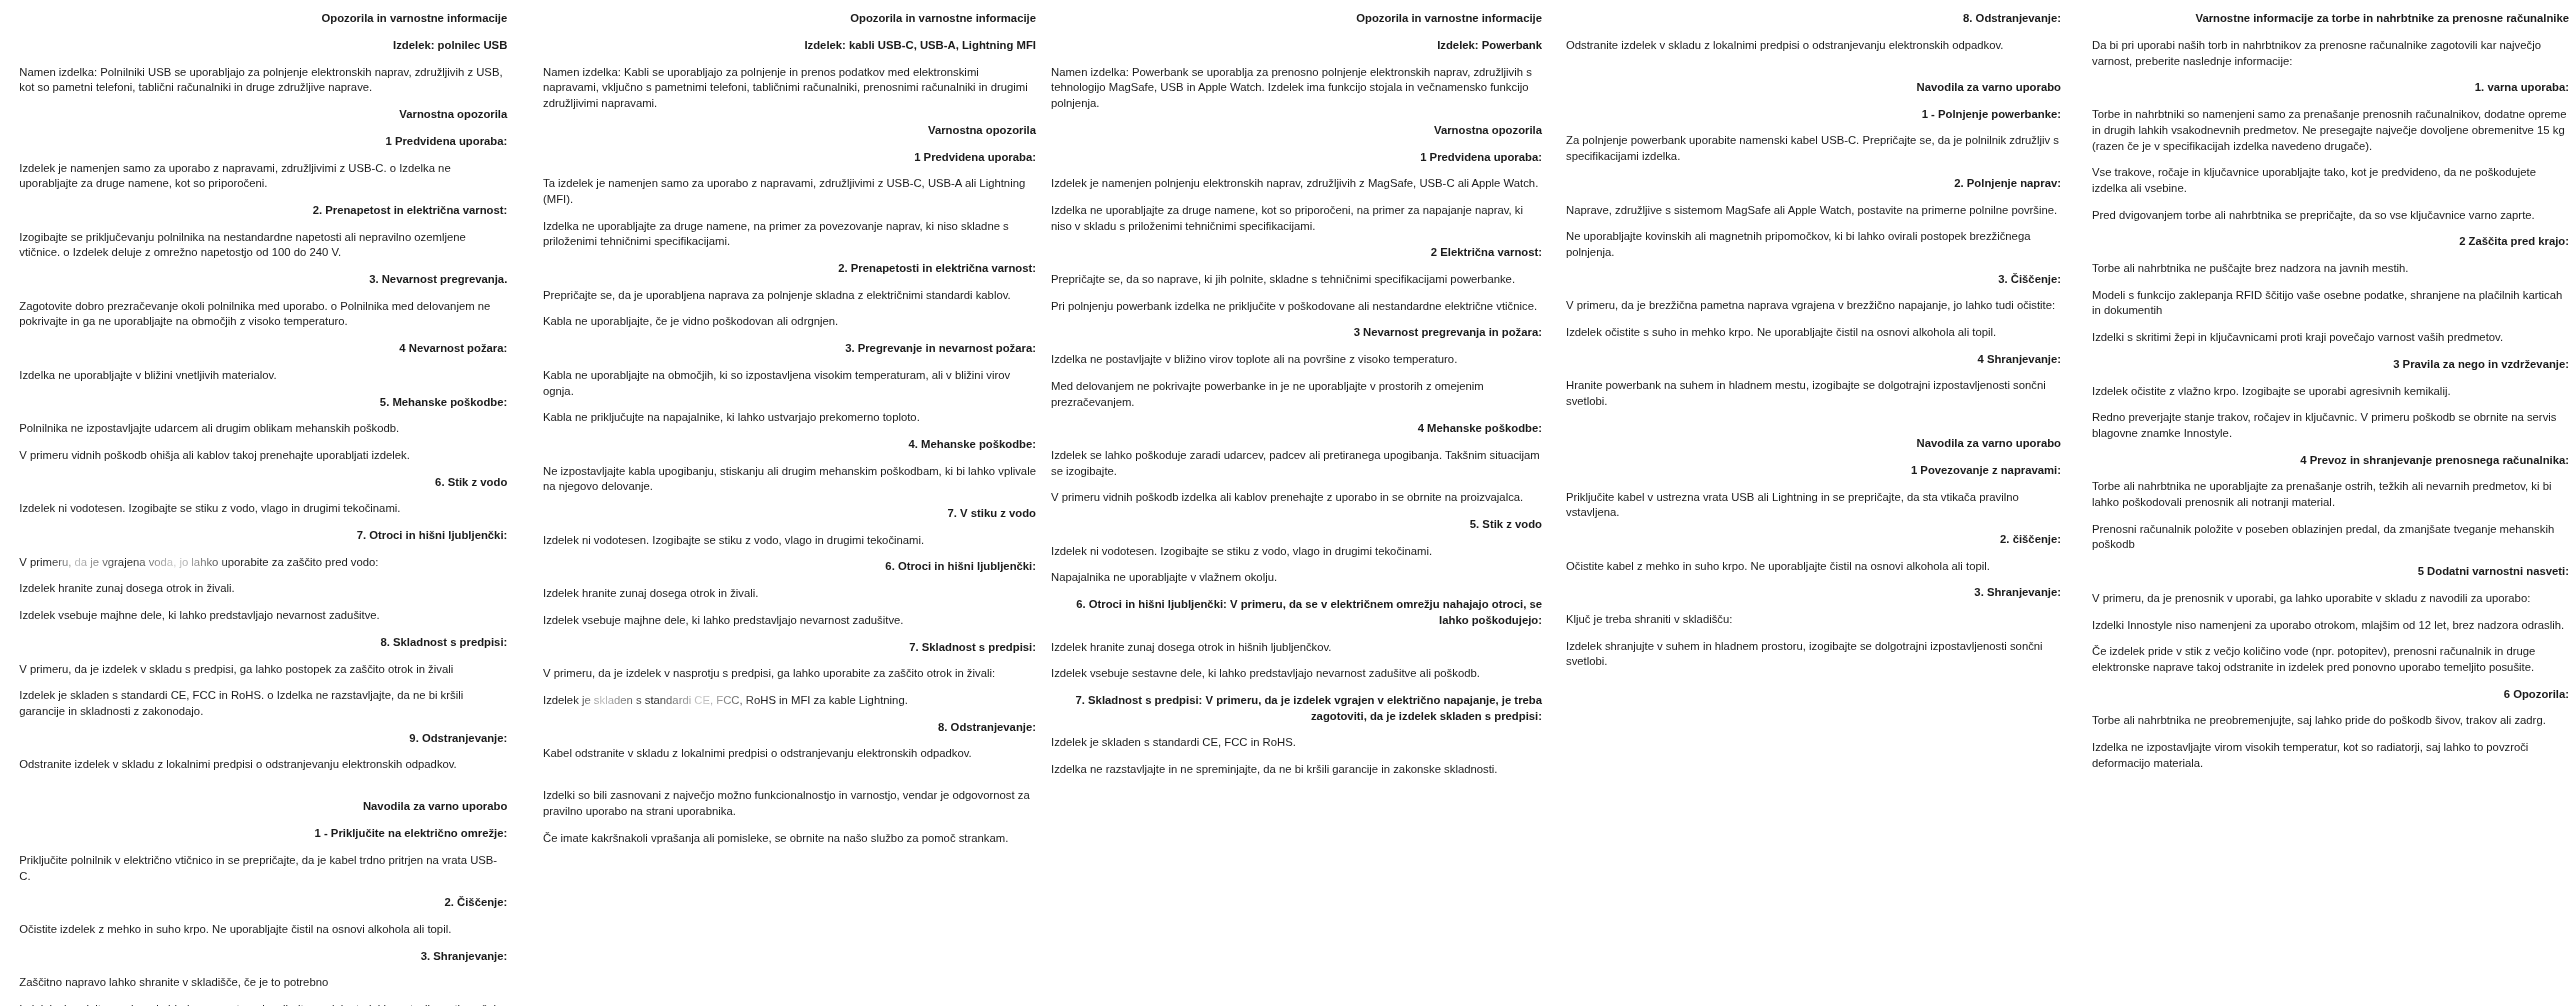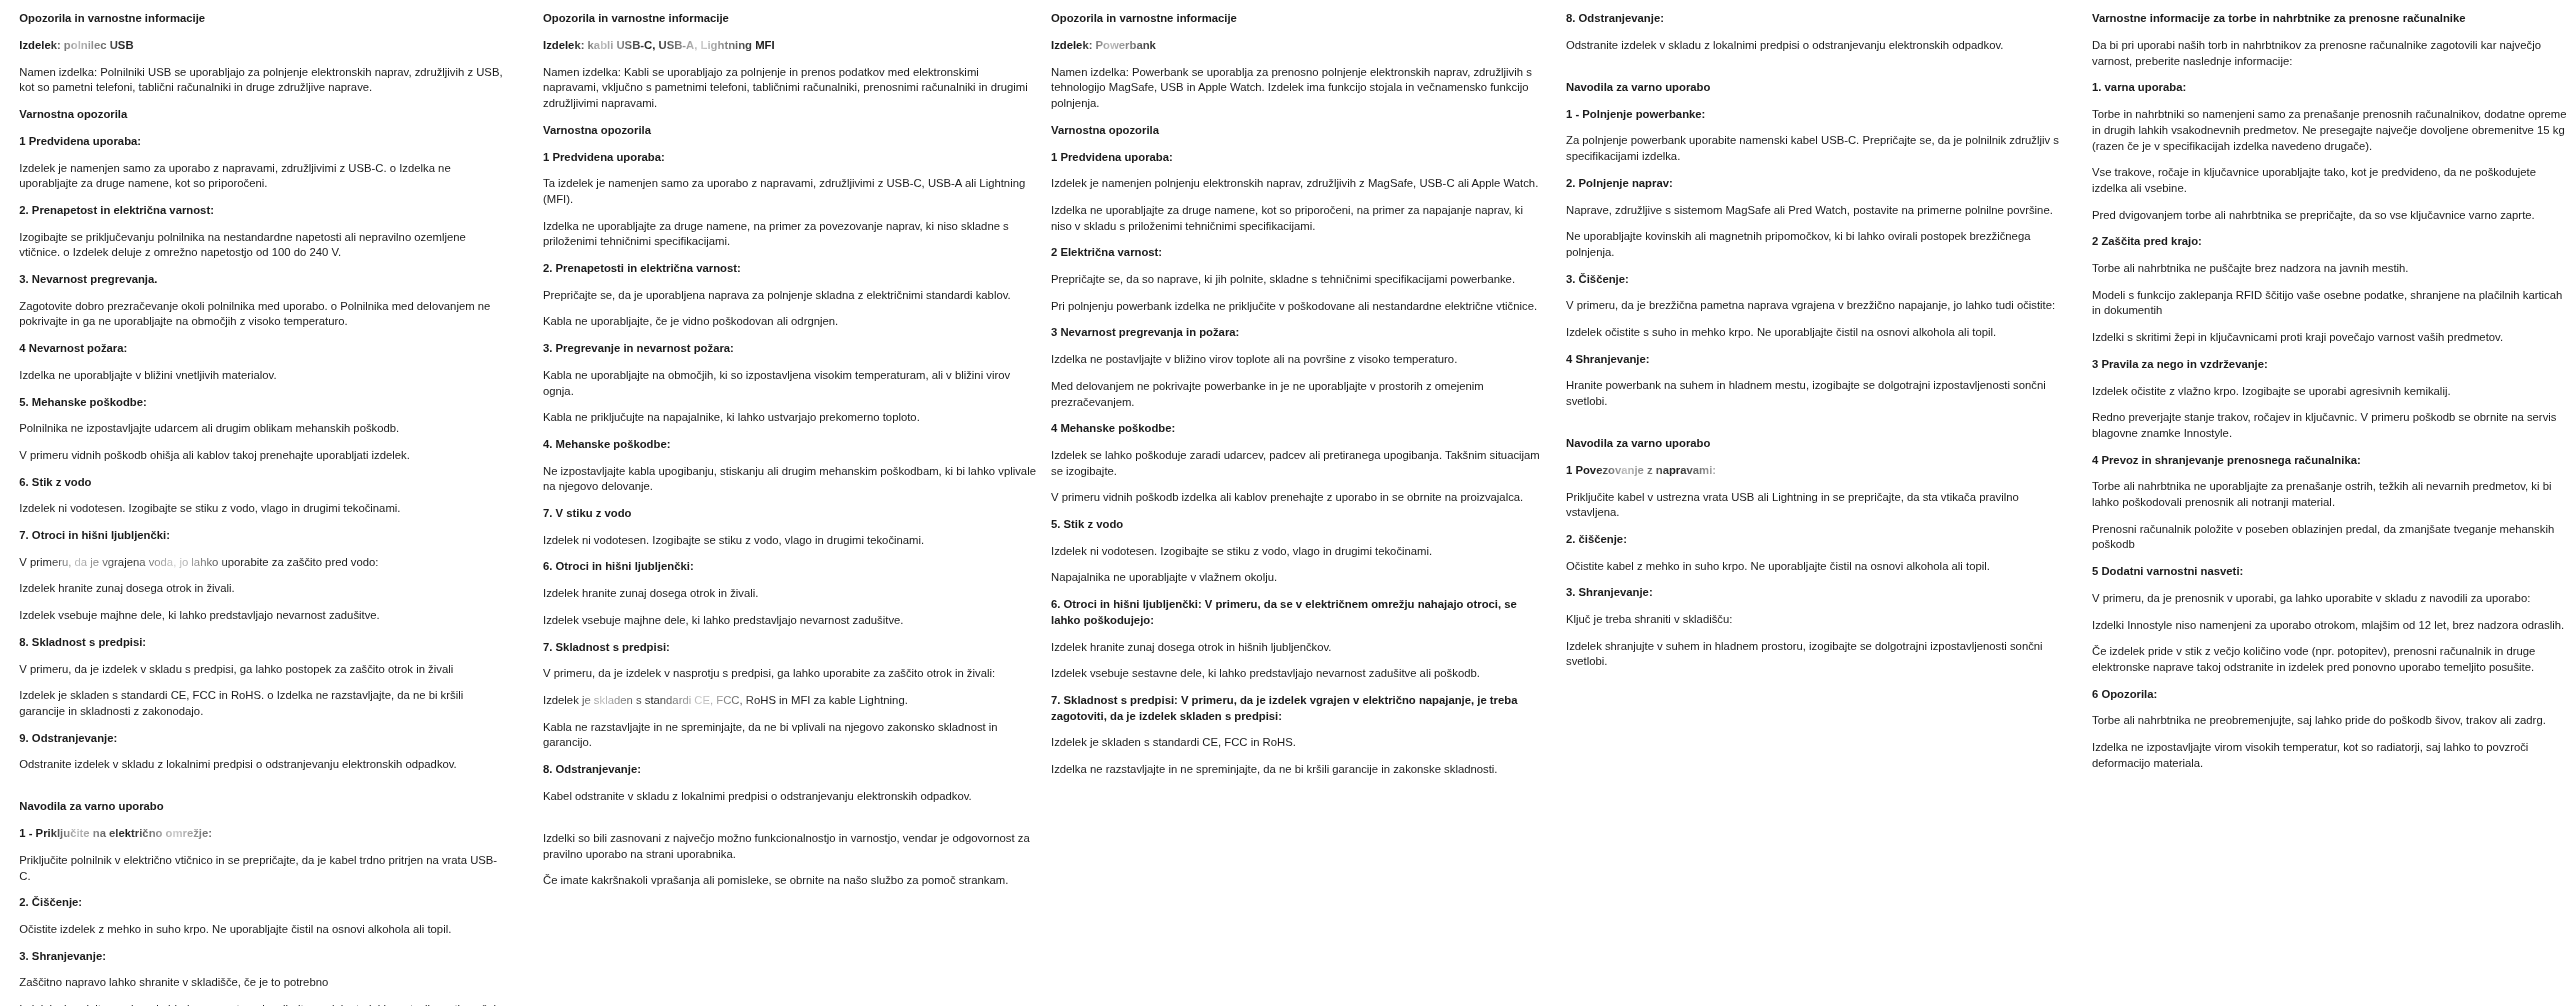--- a/index.html
+++ b/index.html
@@ -28,20 +28,21 @@
     top: 11.3px;
   }
   .col:nth-child(1) { left: 19.3px;   width: 488px; }
   .col:nth-child(2) { left: 543px;  width: 493px; }
   .col:nth-child(3) { left: 1051px; width: 491px; }
   .col:nth-child(4) { left: 1566px; width: 495px; }
   .col:nth-child(5) { left: 2092px; width: 477px; }
   .h {
     font-weight: 700;
     margin: 0 0 11px 0;
+    text-align: right;
   }
   .p {
     font-weight: 400;
     margin: 0 0 11px 0;
   }
   .gap {
     height: 15.3px;
   }
   
   .faded {
@@ -111,21 +112,20 @@
       <div class="h">4. Mehanske poškodbe:</div>
       <div class="p">Ne izpostavljajte kabla upogibanju, stiskanju ali drugim mehanskim poškodbam, ki bi lahko vplivale na njegovo delovanje.</div>
       <div class="h">7. V stiku z vodo</div>
       <div class="p">Izdelek ni vodotesen. Izogibajte se stiku z vodo, vlago in drugimi tekočinami.</div>
       <div class="h">6. Otroci in hišni ljubljenčki:</div>
       <div class="p">Izdelek hranite zunaj dosega otrok in živali.</div>
       <div class="p">Izdelek vsebuje majhne dele, ki lahko predstavljajo nevarnost zadušitve.</div>
       <div class="h">7. Skladnost s predpisi:</div>
       <div class="p">V primeru, da je izdelek v nasprotju s predpisi, ga lahko uporabite za zaščito otrok in živali:</div>
       <div class="p faded">Izdelek je skladen s standardi CE, FCC, RoHS in MFI za kable Lightning.</div>
-      <div class="p">Kabla ne razstavljajte in ne spreminjajte, da ne bi vplivali na njegovo zakonsko skladnost in garancijo.</div>
       <div class="h">8. Odstranjevanje:</div>
       <div class="p">Kabel odstranite v skladu z lokalnimi predpisi o odstranjevanju elektronskih odpadkov.</div>
       <div class="gap"></div>
       <div class="p">Izdelki so bili zasnovani z največjo možno funkcionalnostjo in varnostjo, vendar je odgovornost za pravilno uporabo na strani uporabnika.</div>
       <div class="p">Če imate kakršnakoli vprašanja ali pomisleke, se obrnite na našo službo za pomoč strankam.</div>
     </div>
     <div class="col">
       <div class="h">Opozorila in varnostne informacije</div>
       <div class="h faded">Izdelek: Powerbank</div>
       <div class="p">Namen izdelka: Powerbank se uporablja za prenosno polnjenje elektronskih naprav, združljivih s tehnologijo MagSafe, USB in Apple Watch. Izdelek ima funkcijo stojala in večnamensko funkcijo polnjenja.</div>
@@ -153,21 +153,21 @@
       <div class="p">Izdelka ne razstavljajte in ne spreminjajte, da ne bi kršili garancije in zakonske skladnosti.</div>
     </div>
     <div class="col">
       <div class="h">8. Odstranjevanje:</div>
       <div class="p">Odstranite izdelek v skladu z lokalnimi predpisi o odstranjevanju elektronskih odpadkov.</div>
       <div class="gap"></div>
       <div class="h">Navodila za varno uporabo</div>
       <div class="h">1 - Polnjenje powerbanke:</div>
       <div class="p">Za polnjenje powerbank uporabite namenski kabel USB-C. Prepričajte se, da je polnilnik združljiv s specifikacijami izdelka.</div>
       <div class="h">2. Polnjenje naprav:</div>
-      <div class="p">Naprave, združljive s sistemom MagSafe ali Pred Watch, postavite na primerne polnilne površine.</div>
+      <div class="p">Naprave, združljive s sistemom MagSafe ali Apple Watch, postavite na primerne polnilne površine.</div>
       <div class="p">Ne uporabljajte kovinskih ali magnetnih pripomočkov, ki bi lahko ovirali postopek brezžičnega polnjenja.</div>
       <div class="h">3. Čiščenje:</div>
       <div class="p">V primeru, da je brezžična pametna naprava vgrajena v brezžično napajanje, jo lahko tudi očistite:</div>
       <div class="p">Izdelek očistite s suho in mehko krpo. Ne uporabljajte čistil na osnovi alkohola ali topil.</div>
       <div class="h">4 Shranjevanje:</div>
       <div class="p">Hranite powerbank na suhem in hladnem mestu, izogibajte se dolgotrajni izpostavljenosti sončni svetlobi.</div>
       <div class="gap"></div>
       <div class="h">Navodila za varno uporabo</div>
       <div class="h faded">1 Povezovanje z napravami:</div>
       <div class="p">Priključite kabel v ustrezna vrata USB ali Lightning in se prepričajte, da sta vtikača pravilno vstavljena.</div>

